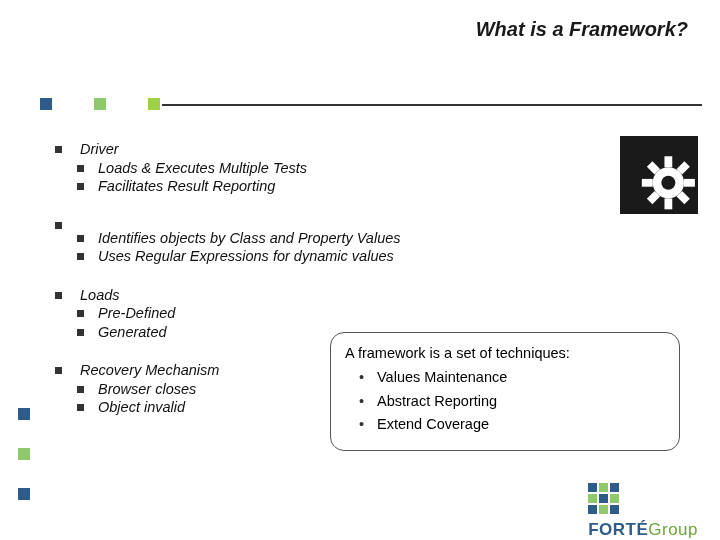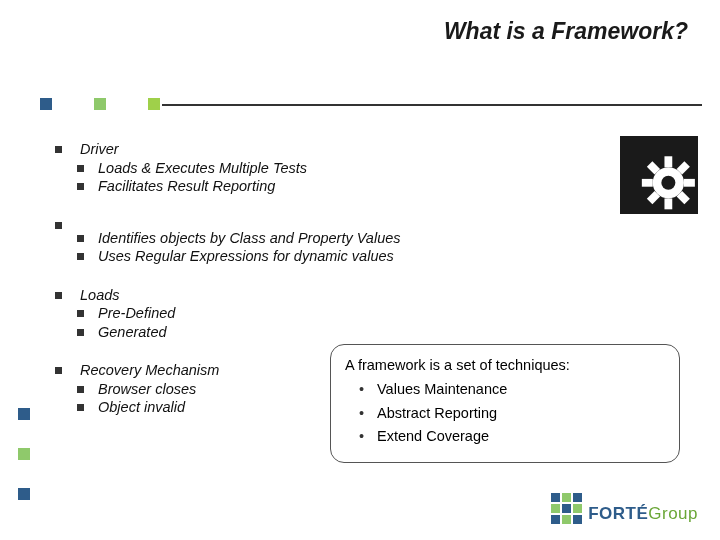--- a/index.html
+++ b/index.html
@@ -8,21 +8,21 @@
     height: 540px;
     background: #fff;
     font-family: Verdana, Geneva, sans-serif;
     position: relative;
     overflow: hidden;
   }
   .title {
     position: absolute;
     top: 18px;
     right: 32px;
-    font-size: 23px;
+    font-size: 20px;
     font-weight: bold;
     font-style: italic;
     color: #1a1a1a;
   }
   .hr-line {
     position: absolute;
     top: 104px;
     left: 162px;
     width: 540px;
     height: 2px;
@@ -48,21 +48,21 @@
   .bullet-sq {
     width: 7px; height: 7px;
     background: #333;
     margin-top: 6px;
     margin-right: 18px;
     flex-shrink: 0;
   }
   .bullet-sq.sub { margin-left: 22px; margin-right: 14px; }
   .callout {
     position: absolute;
-    top: 344px;
+    top: 332px;
     left: 330px;
     width: 350px;
     background: linear-gradient(#ededede, #d4d4d4);
     border: 1px solid #555;
     border-radius: 14px;
     padding: 10px 8px 14px 14px;
     font-size: 14.5px;
     line-height: 1.5;
   }
   .callout .row2 { display: flex; align-items: flex-start; margin-top: 2px; }
@@ -73,25 +73,26 @@
   }
   .gear {
     position: absolute;
     top: 136px;
     right: 22px;
     width: 78px;
     height: 78px;
   }
   .logo {
     position: absolute;
-    bottom: 16px;
+    bottom: 0;
     right: 22px;
     display: flex;
-    align-items: flex-end;
+    align-items: flex-start;
     gap: 6px;
+    flex-direction: column;
   }
   .logo-grid {
     display: grid;
     grid-template-columns: repeat(3, 9px);
     grid-template-rows: repeat(3, 9px);
     gap: 2px;
   }
   .logo-grid span { width:9px; height:9px; }
   .logo-text { font-size: 17px; font-weight: bold; letter-spacing: 0.5px; }
   .logo-text .f { color: #2e5c8a; }

